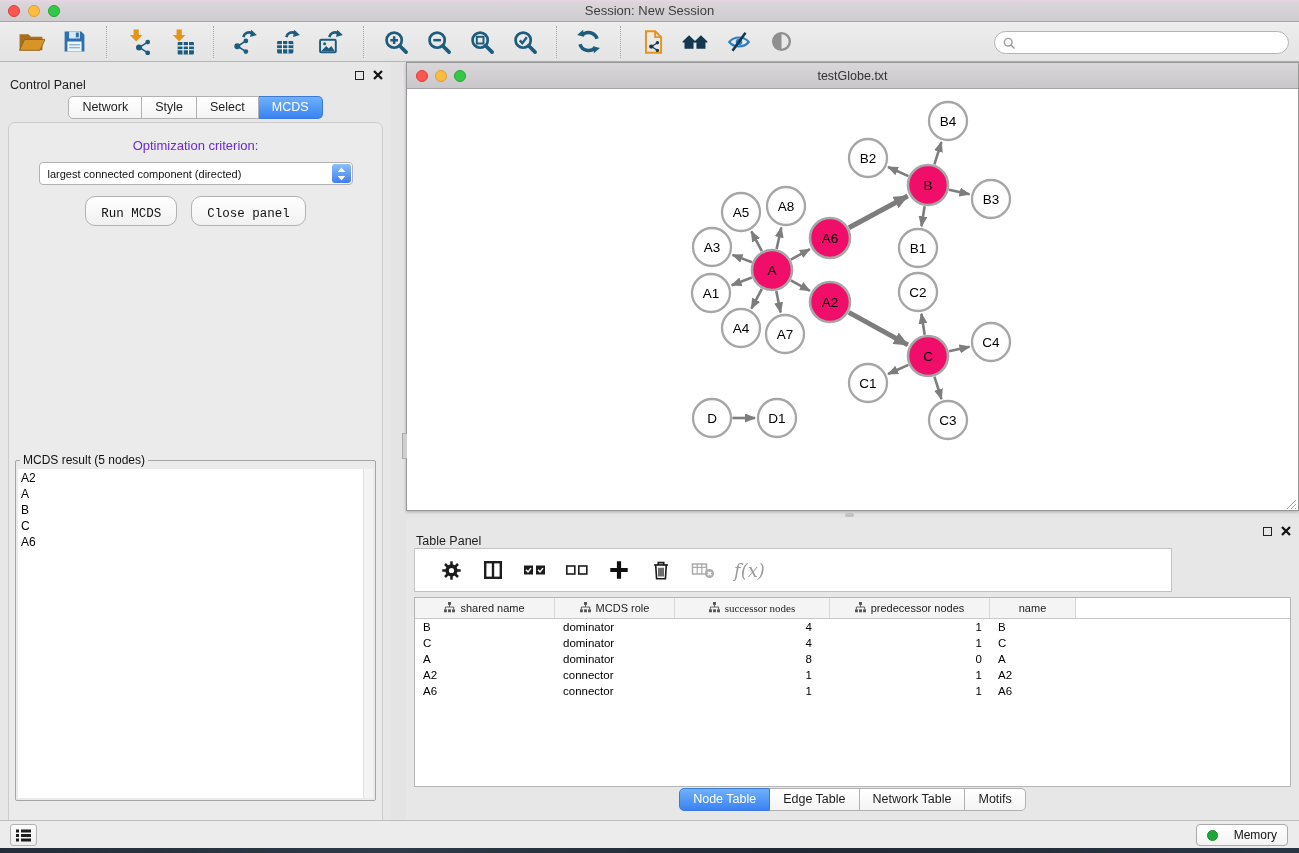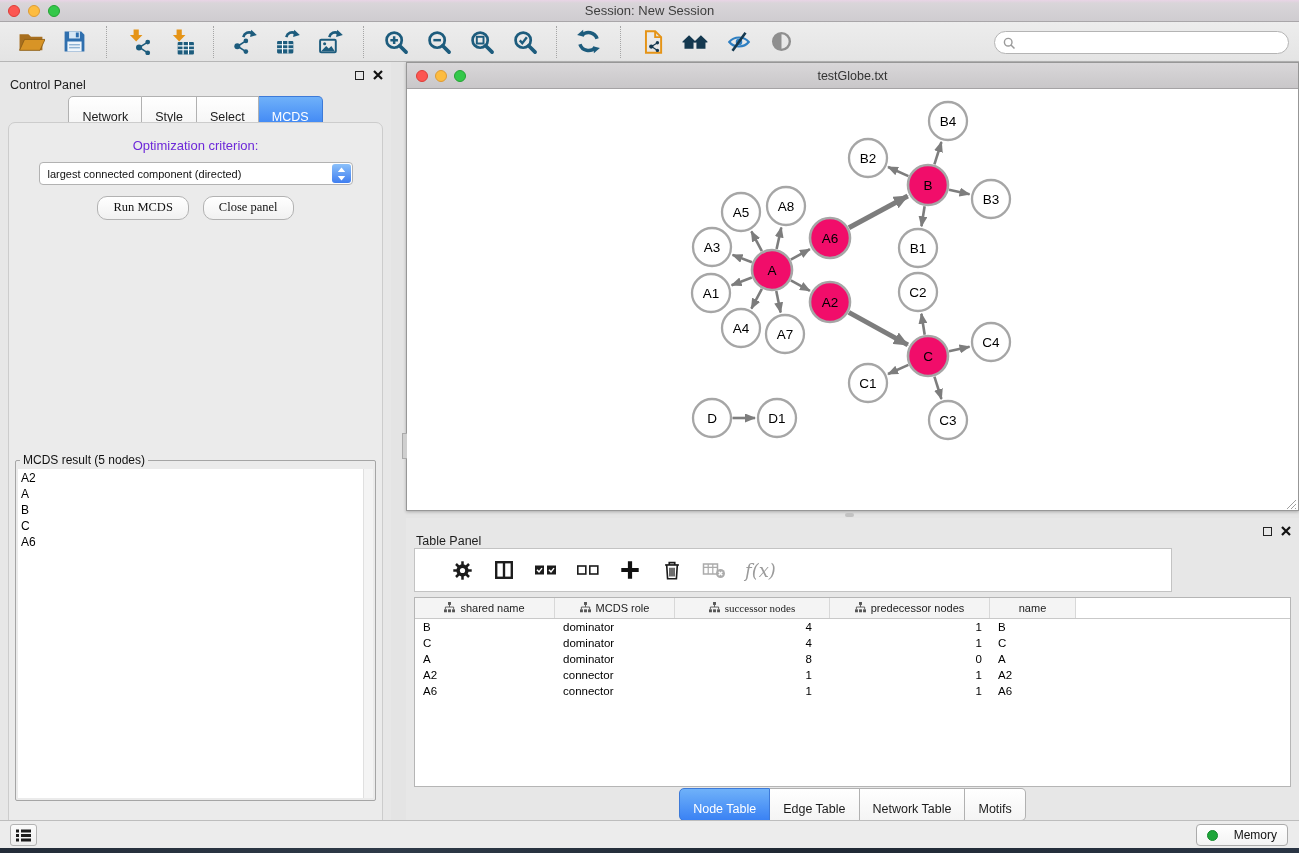--- a/index.html
+++ b/index.html
@@ -41,21 +41,21 @@
   
   .control-panel { position:absolute; left:0; top:62px; width:391px; height:758px; background:#e7e7e7; }
   .panel-head { position:relative; height:30px; display:flex; align-items:flex-end; }
   .panel-head .ph-title { font-size:12.5px; color:#1d1d1d; margin-left:10px; }
   .ph-icons { position:absolute; right:8px; top:8px; display:flex; gap:9px; align-items:center; }
   .float-ic { width:9px; height:9px; border:1.4px solid #222; display:inline-block; }
   .close-ic svg { display:block; }
   .seg-tabs { display:flex; justify-content:center; margin-top:4px; }
   .seg-tab {
     border:1px solid #b1b1b1; border-left:none; background:linear-gradient(#ffffff,#f4f4f4);
-    padding:13px 13px 4px; font-size:12.5px; color:#1c1c1c; cursor:pointer; line-height:14px;
+    padding:3px 13px 4px; font-size:12.5px; color:#1c1c1c; cursor:pointer; line-height:14px;
   }
   .seg-tab:first-child { border-left:1px solid #b1b1b1; border-radius:5px 0 0 5px; }
   .seg-tab:last-child { border-radius:0 5px 5px 0; }
   .seg-tab.active { background:linear-gradient(#6fb1f9,#3a82f4); color:#fff; border-color:#3d7ad8; }
   .cp-body {
     position:absolute; left:8px; top:60px; width:375px; height:745px;
     background:#ebebeb; border:1px solid #cccccc; border-radius:7px;
   }
   .opt-label { text-align:center; font-size:13px; color:#6d28d9; margin-top:15px; }
   .mac-select {
@@ -63,21 +63,21 @@
     border:1px solid #b2b2b2; border-radius:4px; display:flex; align-items:center; cursor:pointer;
   }
   .mac-select .val { font-size:11px; color:#111; padding-left:8px; white-space:nowrap; }
   .mac-select .stepper {
     position:absolute; right:1px; top:1px; bottom:1px; width:19px; border-radius:3px;
     background:linear-gradient(#8bc0fa,#3f7ef0); display:flex; align-items:center; justify-content:center;
   }
   .btn-row { display:flex; justify-content:center; gap:14px; margin-top:11px; }
   .mac-btn {
     border:1px solid #b2b2b2; border-radius:10px; background:linear-gradient(#ffffff,#f1f1f1);
-    font-size:12.5px; color:#111; padding:3px 15px 4px; cursor:pointer; font-family:Liberation Serif, serif;
+    font-size:12.5px; color:#111; padding:10px 15px 4px; cursor:pointer; font-family:Liberation Mono, monospace;
   }
   fieldset.result-box {
     position:absolute; left:6px; top:330px; width:361px; height:348px;
     border:1px solid #a5a5a5; border-radius:2px; margin:0; padding:0;
   }
   fieldset.result-box legend { font-size:12px; color:#111; margin-left:4px; padding:0 3px; }
   .result-list { position:absolute; left:2px; right:2px; top:2px; bottom:2px; background:#fff; overflow:hidden; }
   .result-list .sb { position:absolute; right:0; top:0; bottom:0; width:10px; background:#f4f4f4; border-left:1px solid #e0e0e0; }
   .result-list ul { margin:0; padding:1px 0 0 3px; list-style:none; }
   .result-list li { font-size:12px; color:#000; line-height:16px; }
@@ -95,21 +95,21 @@
   .nw-title { position:absolute; left:0; right:0; text-align:center; font-size:12.5px; color:#333; }
   .nw-canvas { position:relative; width:100%; height:421px; background:#fff; }
   .resize-grip { position:absolute; right:1px; bottom:1px; width:13px; height:13px; }
   .left-grip { position:absolute; left:-5px; top:370px; width:5px; height:26px; background:#cfcfcf; border:1px solid #aaa; border-right:none; }
   
   .split-dot { position:absolute; left:845px; top:513px; width:9px; height:4px; background:#c2c2c2; border-radius:2px; }
   
   .table-panel { position:absolute; left:406px; top:518px; width:893px; height:302px; background:#e7e7e7; }
   .tp-toolbar {
     position:absolute; left:8px; top:30px; width:758px; height:44px; background:#fff;
-    border:1px solid #c3c3c3; display:flex; align-items:center; padding-left:26px;
+    border:1px solid #c3c3c3; display:flex; align-items:center; padding-left:15px;
   }
   .tp-icon { display:inline-flex; width:24px; height:24px; margin:0 9px; align-items:center; justify-content:center; cursor:pointer; }
   .tp-icon.disabled { cursor:default; }
   .fx-label { font-family:"DejaVu Serif",serif; font-style:italic; font-size:18px; color:#9b9b9b; margin-left:10px; }
   .node-table {
     position:absolute; left:8px; top:79px; width:877px; height:190px;
     background:#fff; border:1px solid #b5b5b5; overflow:hidden; font-size:11.5px;
   }
   .nt-header { display:flex; height:21px; background:#f4f4f4; border-bottom:1px solid #c9c9c9; }
   .nt-hcell { display:flex; align-items:center; justify-content:center; gap:5px; border-right:1px solid #d8d8d8; color:#222; font-size:11px; }

